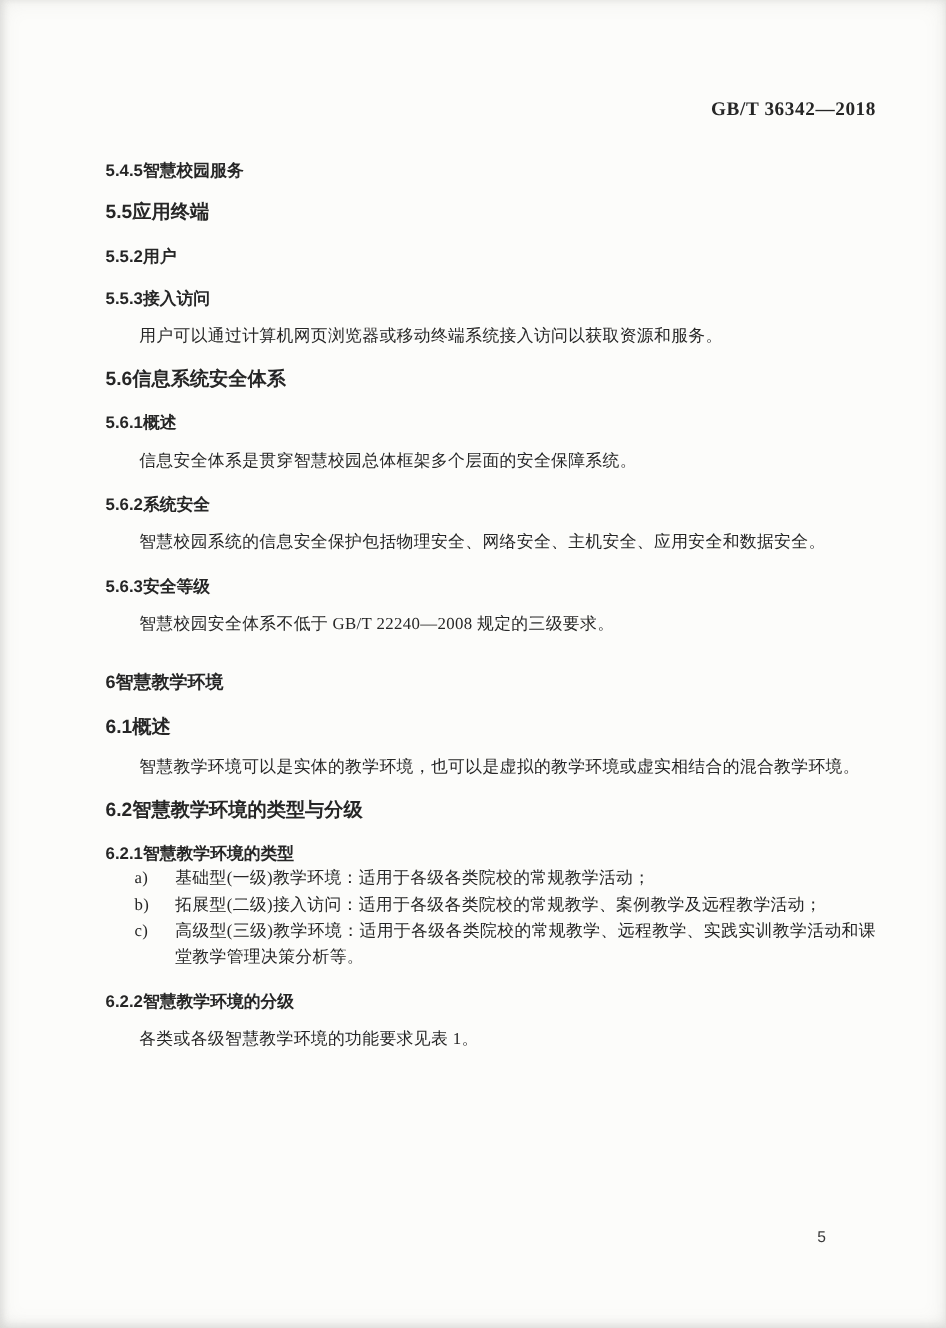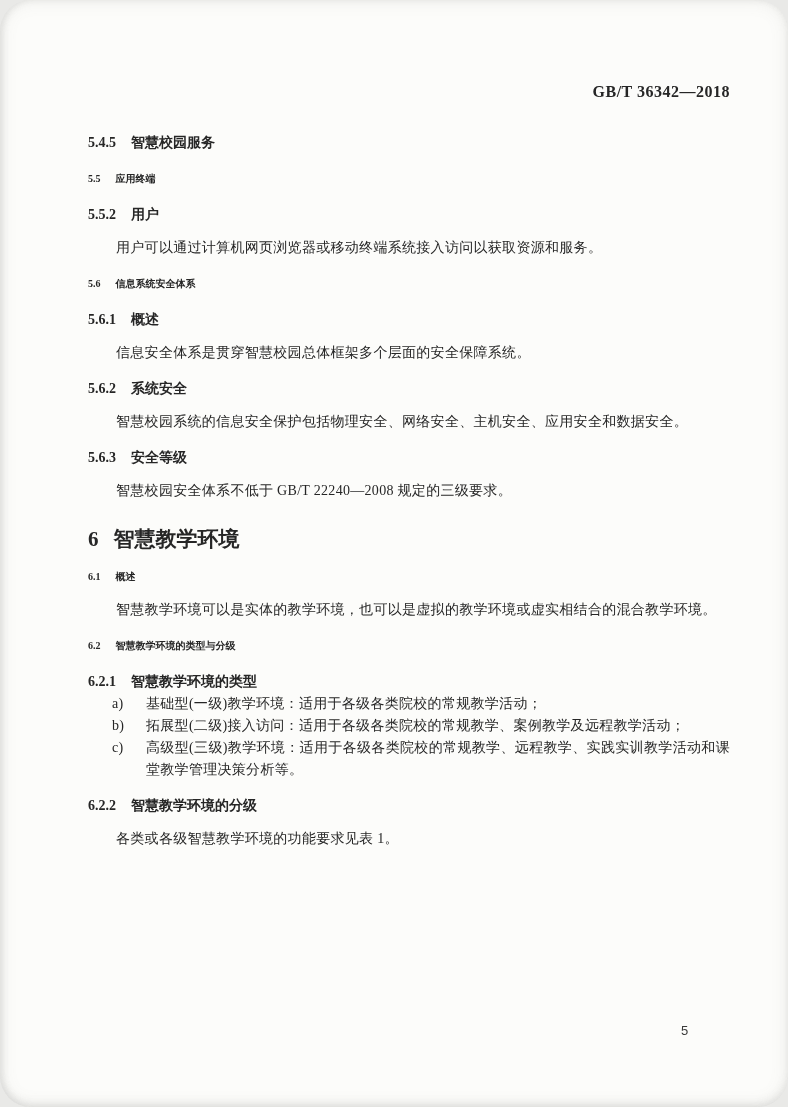--- a/index.html
+++ b/index.html
@@ -10,21 +10,20 @@
   .page {
     position: relative;
     width: 788px;
     height: 1107px;
     margin: 0 auto;
     background: #fcfcfa;
     overflow: hidden;
     box-shadow: inset 0 0 18px rgba(120,120,115,0.12), inset 3px 0 6px rgba(110,110,105,0.10), inset 0 -4px 8px rgba(110,110,105,0.10);
     color: #262626;
     font-family: "Liberation Serif", "DejaVu Serif", serif;
-    border-radius: 31px;
   }
   .std-number {
     position: absolute;
     top: 83px;
     right: 58px;
     font-size: 16px;
     font-weight: bold;
     letter-spacing: 0.5px;
     font-family: "Liberation Serif", "DejaVu Serif", serif;
   }
@@ -38,27 +37,26 @@
     margin: 10px 0 0 0;
     font-size: 14px;
     line-height: 22px;
     text-align: justify;
   }
   .h1, .h2, .h3 {
     font-weight: bold;
     font-family: "Liberation Sans", "DejaVu Sans", sans-serif;
     text-align: left;
   }
-  .h1 { font-size: 21px; margin-top: 26px; margin-bottom: 16px; }
-  .h2 { font-size: 10px; margin-top: 14px; }
+  .h1 { font-size: 15px; margin-top: 26px; margin-bottom: 16px; }
+  .h2 { font-size: 16px; margin-top: 14px; }
   .h3 { font-size: 14px;  margin-top: 13px; }
   .h1 .num, .h2 .num, .h3 .num {
     display: inline-block;
-    margin-right: 15px;
-    font-family: Liberation Serif, serif;
+    font-family: Liberation Sans, sans-serif;
   }
   .p {
     text-indent: 2em;
     margin-top: 11px;
     letter-spacing: 0.3px;
   }
   .li {
     margin-top: 0;
     display: flex;
     margin-left: 24px;
@@ -81,20 +79,21 @@
 </head>
 <body>
 
 <div class="page">
   <div class="std-number">GB/T 36342—2018</div>
 
   <div class="content">
       <div class="block h3"><span class="num">5.4.5</span><span class="txt">智慧校园服务</span></div>
       <div class="block h2"><span class="num">5.5</span><span class="txt">应用终端</span></div>
       <div class="block h3"><span class="num">5.5.2</span><span class="txt">用户</span></div>
+      <div class="block h3"><span class="num">5.5.3</span><span class="txt">接入访问</span></div>
       <div class="block p"><span class="txt">用户可以通过计算机网页浏览器或移动终端系统接入访问以获取资源和服务。</span></div>
       <div class="block h2"><span class="num">5.6</span><span class="txt">信息系统安全体系</span></div>
       <div class="block h3"><span class="num">5.6.1</span><span class="txt">概述</span></div>
       <div class="block p"><span class="txt">信息安全体系是贯穿智慧校园总体框架多个层面的安全保障系统。</span></div>
       <div class="block h3"><span class="num">5.6.2</span><span class="txt">系统安全</span></div>
       <div class="block p"><span class="txt">智慧校园系统的信息安全保护包括物理安全、网络安全、主机安全、应用安全和数据安全。</span></div>
       <div class="block h3"><span class="num">5.6.3</span><span class="txt">安全等级</span></div>
       <div class="block p"><span class="txt">智慧校园安全体系不低于 GB/T 22240—2008 规定的三级要求。</span></div>
       <div class="block h1"><span class="num">6</span><span class="txt">智慧教学环境</span></div>
       <div class="block h2"><span class="num">6.1</span><span class="txt">概述</span></div>

